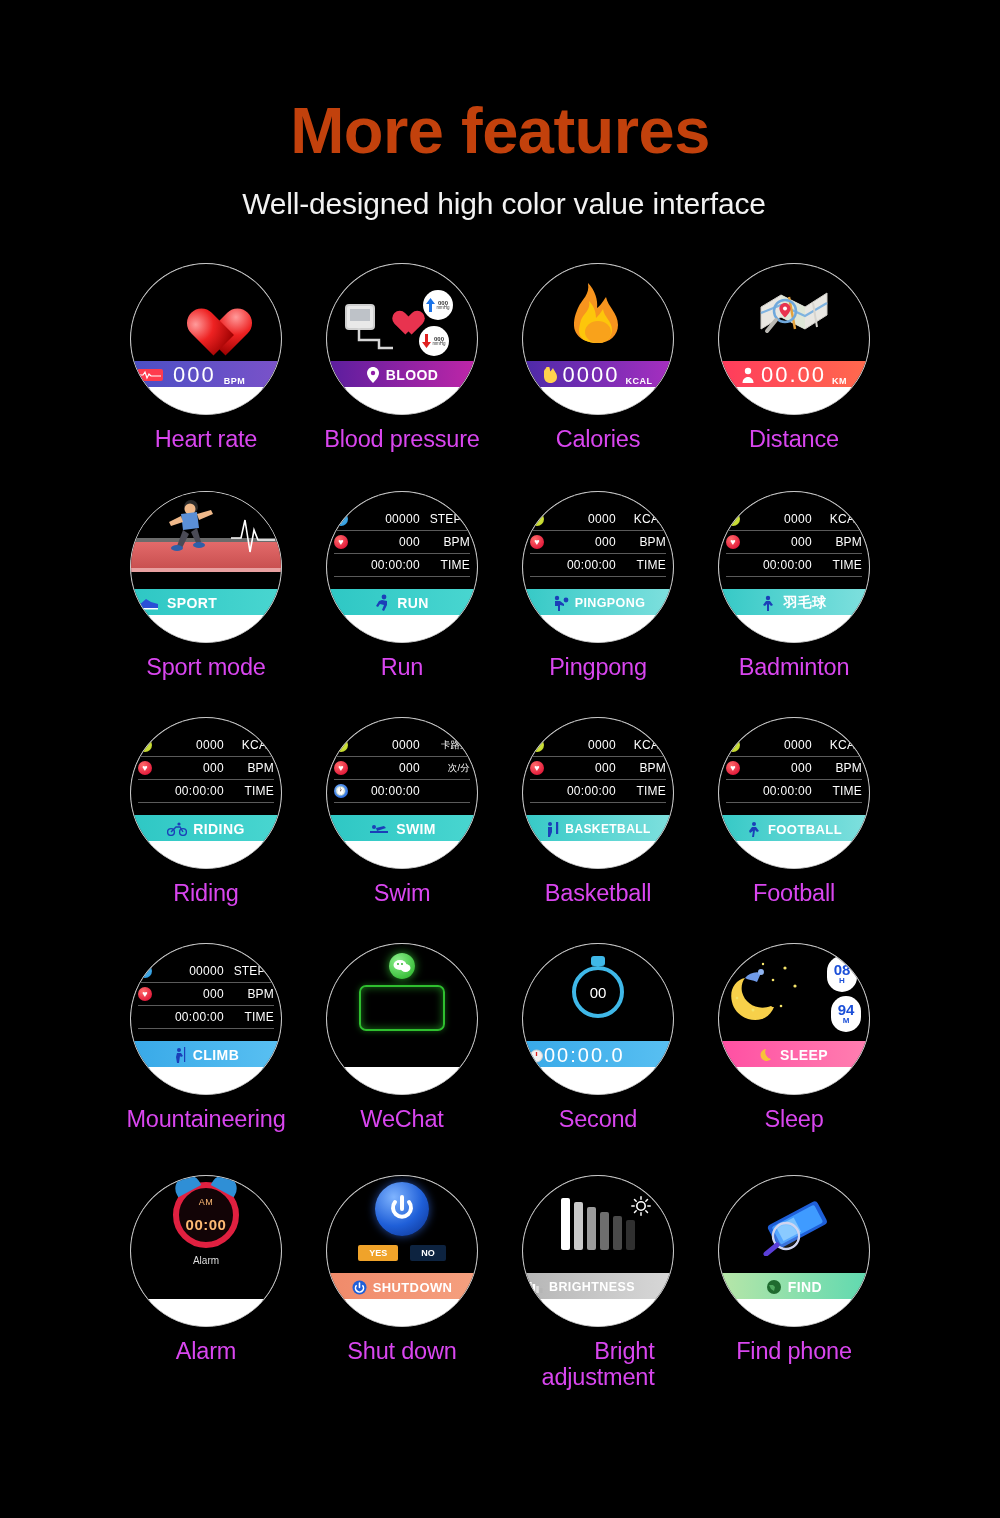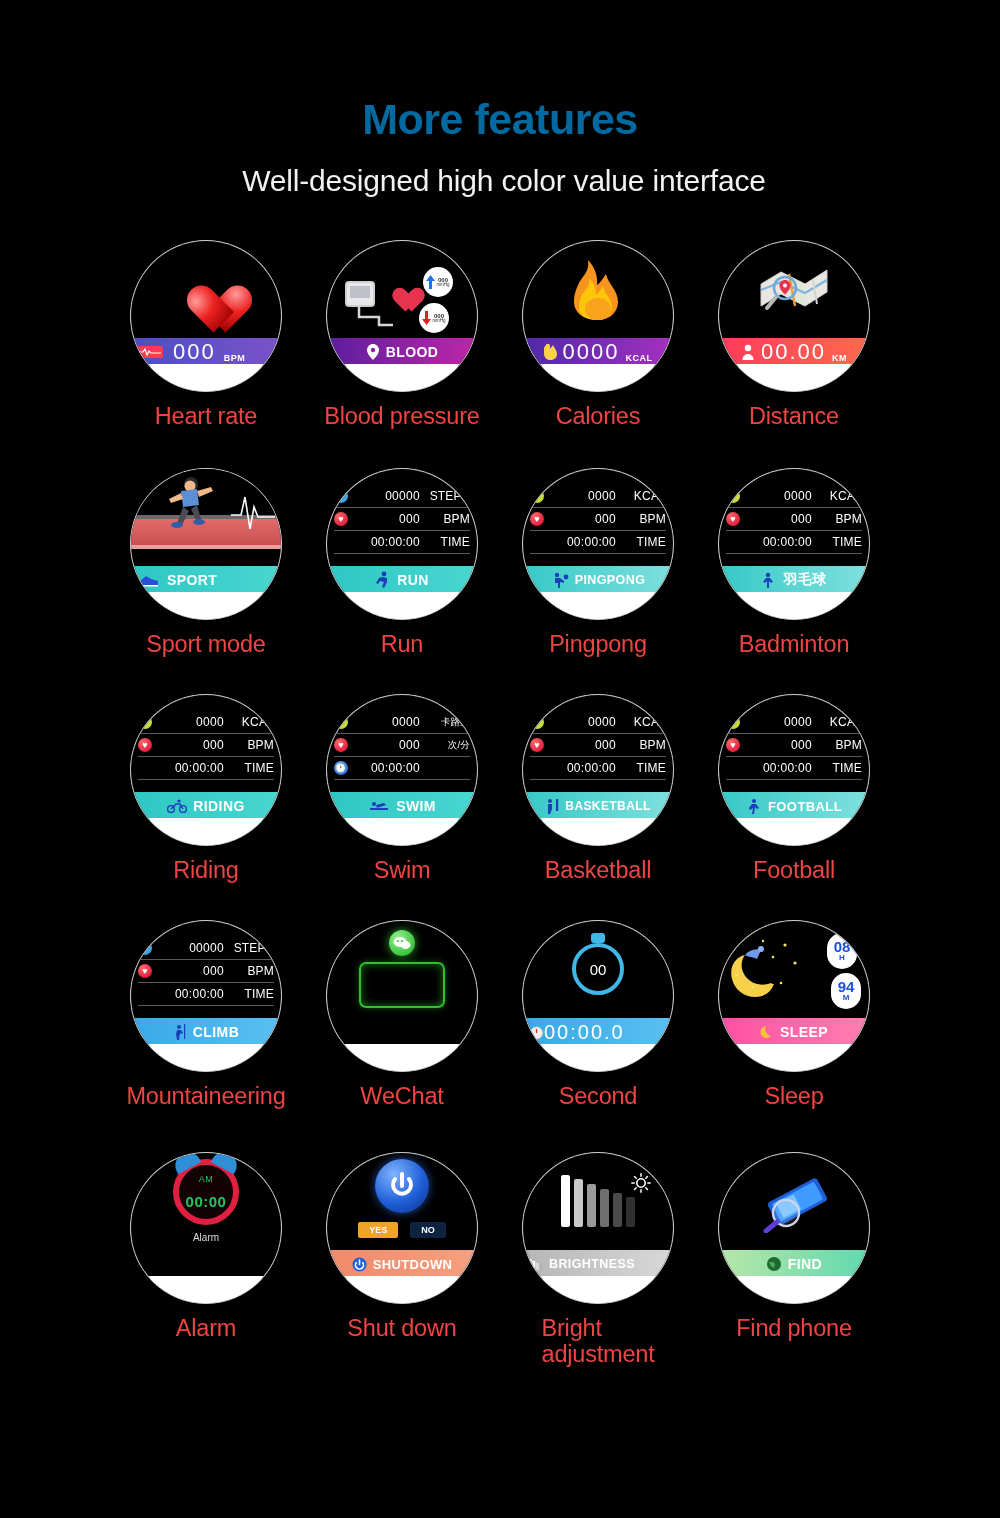--- a/index.html
+++ b/index.html
@@ -7,21 +7,21 @@
     width: 1000px; height: 1518px;
     background: #000;
     font-family: "Liberation Sans", sans-serif;
     overflow: hidden;
   }
   .page { position: relative; width: 1000px; height: 1518px; background: #000; }
 
   
   .header { text-align: center; padding-top: 97px; }
   .title {
-    color: #0369a1; font-size: 43px; font-weight: bold;
+    color: #c2410c; font-size: 65px; font-weight: bold;
     letter-spacing: -0.5px; line-height: 1.05;
   }
   .subtitle {
     color: #f2f2f2; font-size: 30px; font-weight: 400;
     margin-top: 22px; letter-spacing: -0.2px; padding-left: 8px;
   }
 
   
   .grid {
     margin-top: 42px;
@@ -110,21 +110,21 @@
     font-size: 9px; color:#fff; line-height:1;
   }
   .dval { flex: 1 1 auto; text-align: right; font-size: 12px; letter-spacing: .3px; }
   .dunit { width: 46px; text-align: right; font-size: 12px; letter-spacing: .2px; }
   .dunit.cn { font-size: 9.5px; }
 
   .big-num { font-size: 22px; font-weight: 500; letter-spacing: 2px; line-height: 1; }
   .unit-sm { font-size: 9px; font-weight: bold; letter-spacing: .5px; align-self: flex-end; padding-bottom: 3px;}
 
   .caption {
-    color: #ef4444; font-size: 23.5px; text-align: left;
+    color: #d946ef; font-size: 23.5px; text-align: right;
     margin-top: 12px; line-height: 1.1; letter-spacing: -0.2px;
     white-space: pre-line;
   }
 
   
   .heart-3d {
     width: 56px; height: 52px; position: relative;
   }
   .heart-3d::before, .heart-3d::after {
     content:""; position:absolute; width:29px; height:46px;
@@ -157,21 +157,21 @@
     display:flex; align-items:center; justify-content:center;
     color:#fff; font-size: 15px; font-weight: 400;
   }
   .sw-top { position:absolute; top:-14px; left:50%; transform:translateX(-50%);
             width: 14px; height:10px; background:#3fb8e8; border-radius:3px; }
 
   .alarm-clock {
     width: 66px; height: 66px; border-radius: 50%;
     border: 6px solid #e02040; position: relative;
     display:flex; flex-direction:column; align-items:center; justify-content:center;
-    background:#120406; color:#22c55e;gap:9px;
+    background:#120406; color:#fdba74;gap:9px;
   }
   .alarm-clock .am { font-size: 9px; letter-spacing:.5px; }
   .alarm-clock .tm { font-size: 15px; font-weight: bold; letter-spacing: .5px; }
   .bell { position:absolute; top:-12px; width:26px; height:16px; background:#2f8fd6; border-radius:13px 13px 0 0; }
   .bell.l { left:-6px; transform: rotate(-28deg); }
   .bell.r { right:-6px; transform: rotate(28deg); }
   .alarm-label { color:#ddd; font-size: 10px; margin-top: 7px; }
 
   .power-btn {
     width: 54px; height: 54px; border-radius: 50%;

